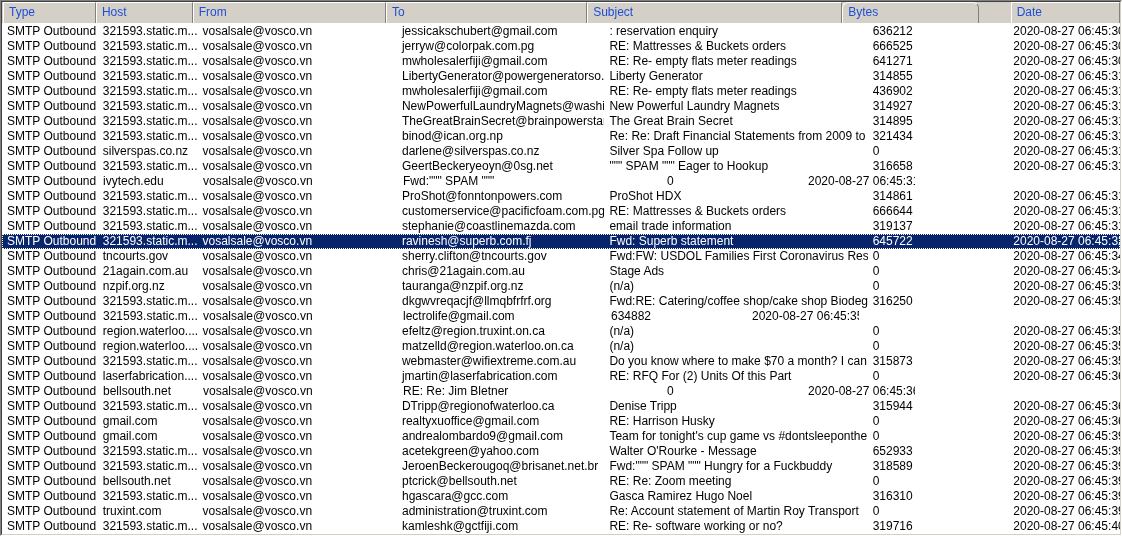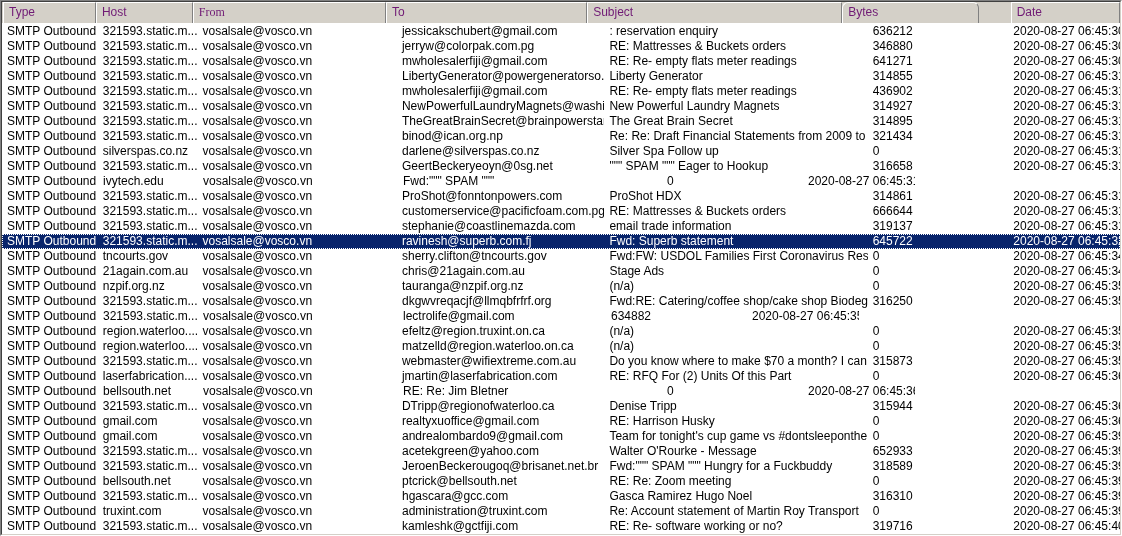--- a/index.html
+++ b/index.html
@@ -58,21 +58,21 @@
   .col-head {
     position: relative;
     height: 30px;
     box-sizing: border-box;
     background: #d4d0c8;
     border-top: 1px solid #ffffff;
     border-left: 1px solid #ffffff;
     border-right: 1px solid #808080;
     border-bottom: 1px solid #808080;
     font-size: 12px;
-    color: #701a75;
+    color: #1d4ed8;
     line-height: 19px;
     padding-left: 5px;
     white-space: nowrap;
     overflow: hidden;
     cursor: default;
     user-select: none;
   }
   .col-head:first-child { margin-left: 1px; }
 
   
@@ -109,21 +109,21 @@
   .c-host    { width: 100px; }
   .c-from    { width: 200px; }
   .c-to      { width: 208px; }
   .c-subject { width: 264px; }
   .c-bytes   { width: 141px; }
   .c-date    { width: 112px; }
 
   
   .h-type    { width: 96px; }
   .h-host    { width: 100px; }
-  .h-from    { width: 200px; font-family: Liberation Serif, serif; }
+  .h-from    { width: 200px; }
   .h-to      { width: 208px; }
   .h-subject { width: 264px; }
   .h-bytes   { width: 141px; border-radius: 6px; }
   .h-date    { width: 113px; margin-left: 32px; }
 </style>
 </head>
 <body>
 
 <div id="app">
   <div class="listview">
@@ -148,21 +148,21 @@
             <div class="cell c-subject">: reservation enquiry</div>
             <div class="cell c-bytes">636212</div>
             <div class="cell c-date">2020-08-27 06:45:30</div>
           </div>
           <div class="grid-row">
             <div class="cell c-type">SMTP Outbound</div>
             <div class="cell c-host">321593.static.m...</div>
             <div class="cell c-from">vosalsale@vosco.vn</div>
             <div class="cell c-to">jerryw@colorpak.com.pg</div>
             <div class="cell c-subject">RE: Mattresses &amp; Buckets orders</div>
-            <div class="cell c-bytes">346880</div>
+            <div class="cell c-bytes">666525</div>
             <div class="cell c-date">2020-08-27 06:45:30</div>
           </div>
           <div class="grid-row">
             <div class="cell c-type">SMTP Outbound</div>
             <div class="cell c-host">321593.static.m...</div>
             <div class="cell c-from">vosalsale@vosco.vn</div>
             <div class="cell c-to">mwholesalerfiji@gmail.com</div>
             <div class="cell c-subject">RE: Re- empty flats meter readings</div>
             <div class="cell c-bytes">641271</div>
             <div class="cell c-date">2020-08-27 06:45:30</div>

